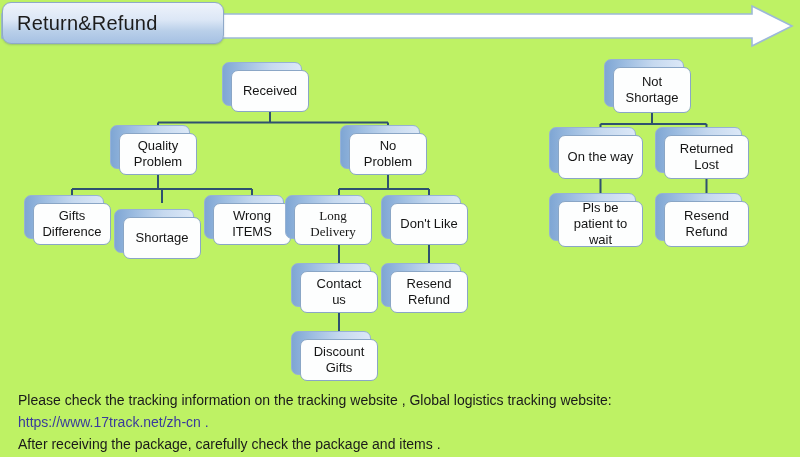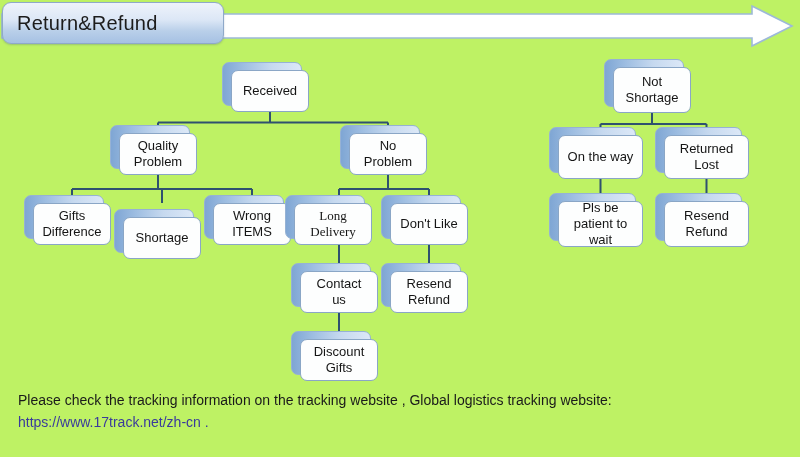--- a/index.html
+++ b/index.html
@@ -272,15 +272,16 @@
             <span class="label">Resend
 Refund</span>
           </div>
         </div>
       </div>
   </div>
 
   <div id="notes">
     <div class="note-line">Please check the tracking information on the tracking website , Global logistics tracking website:</div>
     <div class="note-line link">https://www.17track.net/zh-cn .</div>
+    <div class="note-line">After receiving the package, carefully check the package and items .</div>
   </div>
 
 </div>
 
 </body></html>

